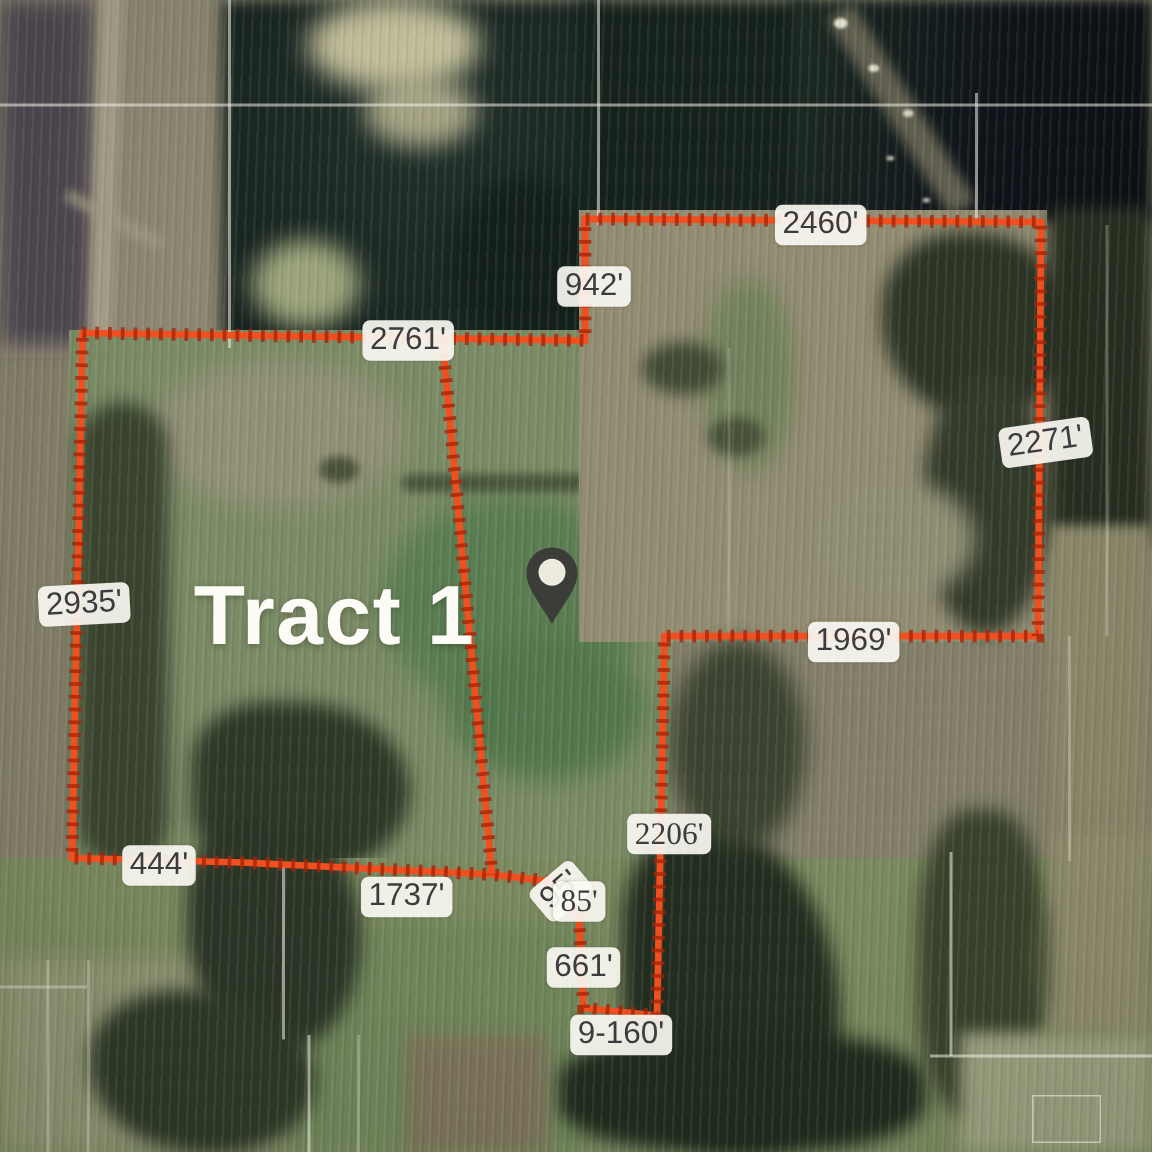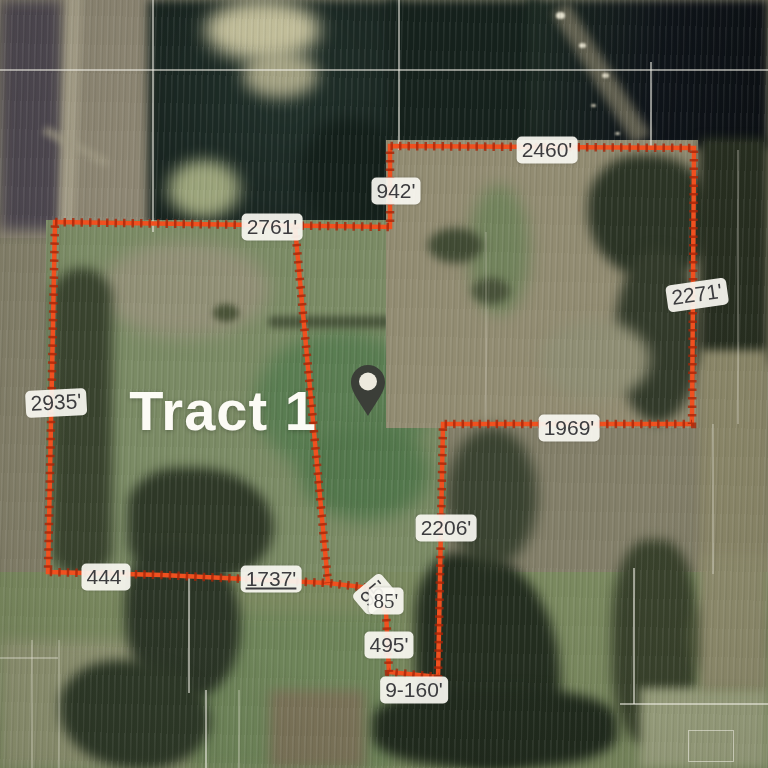--- a/index.html
+++ b/index.html
@@ -127,23 +127,23 @@
     <path d="M19 1 C9.6 1 2 8.6 2 18 C2 27.5 8.5 34.5 19 52 C29.5 34.5 36 27.5 36 18 C36 8.6 28.4 1 19 1 Z" fill="#3b3e38"></path>
     <circle cx="19" cy="17.5" r="9" fill="#edeade"></circle>
   </svg>
 
   <div class="meas" style="left:56px;top:403px;transform:translate(-50%,-50%) rotate(-3deg);">2935'</div>
   <div class="meas" style="left:228px;top:227px;margin-left:44px;">2761'</div>
   <div class="meas" style="left:396px;top:191px;">942'</div>
   <div class="meas" style="left:547px;top:150px;">2460'</div>
   <div class="meas" style="left:697px;top:295px;transform:translate(-50%,-50%) rotate(-8deg);">2271'</div>
   <div class="meas" style="left:569px;top:428px;">1969'</div>
-  <div class="meas" style="left:446px;top:528px;">2206'</div>
+  <div class="meas" style="left:446px;top:556px;font-family:Liberation Serif, serif;">2206'</div>
   <div class="meas" style="left:106px;top:577px;">444'</div>
-  <div class="meas" style="left:271px;top:579px;text-decoration:underline;">1737'</div>
+  <div class="meas" style="left:271px;top:598px;">1737'</div>
   <div class="meas" style="left:374px;top:594px;transform:translate(-50%,-50%) rotate(-40deg);">95'</div>
   <div class="meas" style="left:386px;top:601px;font-family:Liberation Serif, serif;">85'</div>
-  <div class="meas" style="left:389px;top:645px;">495'</div>
+  <div class="meas" style="left:389px;top:645px;">661'</div>
   <div class="meas" style="left:414px;top:690px;">9-160'</div>
 
   <div class="tract" style="left:195px;top:410px;margin-left:28px;">Tract 1</div>
 
 </div>
 
 </body></html>

